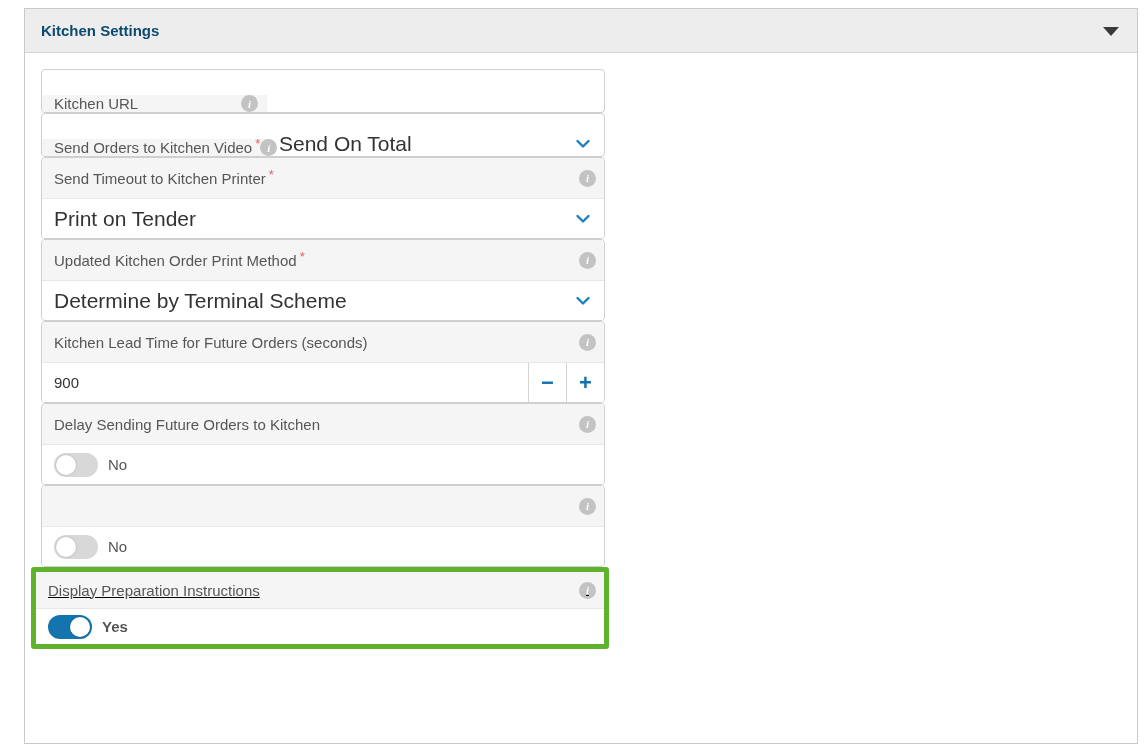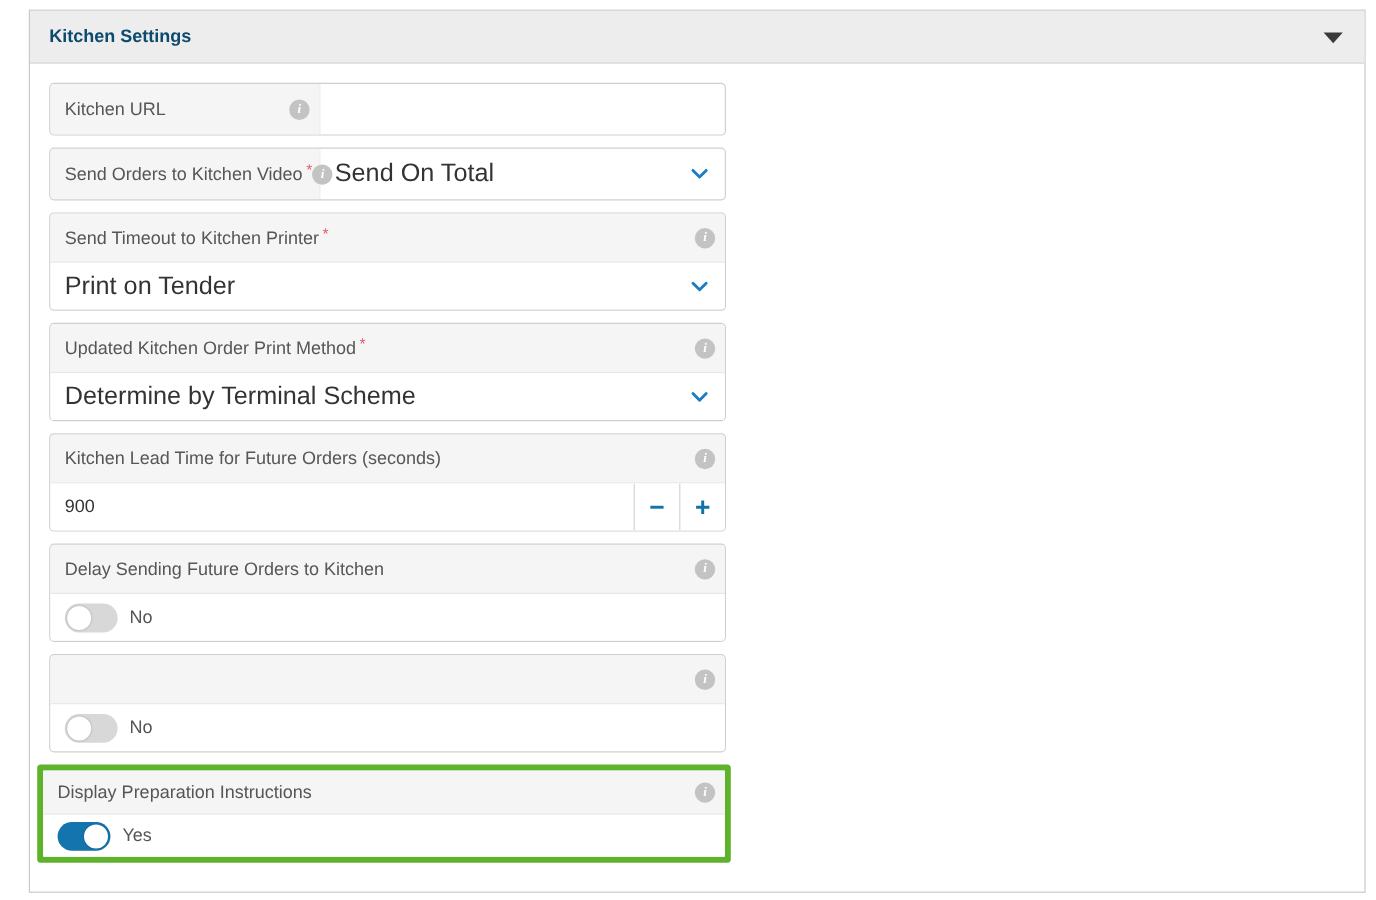--- a/index.html
+++ b/index.html
@@ -13,21 +13,21 @@
     display:flex; align-items:center; padding-left:16px;
   }
   .panel-title { font-size:15px; font-weight:bold; color:#0c4a6e; }
   .caret {
     position:absolute; right:18px; top:18px; width:0; height:0; cursor:pointer;
     border-left:8px solid transparent; border-right:8px solid transparent; border-top:9px solid #3a3a3a;
   }
   .panel-body { padding:16px; }
   .field {
     width:564px; border:1px solid #cfcfcf; border-radius:4px; background:#fff;
-    margin-bottom:10px; overflow:hidden;
+    overflow:hidden;align-items:flex-end;
   }
   
   .field.inline { height:44px; display:flex; }
   .label-cell {
     width:225px; min-width:225px; background:#f5f5f5; display:flex; align-items:center;
     padding-left:12px; border-right:1px solid #efefef;
   }
   .flabel { font-size:15px; color:#565656; white-space:nowrap; }
   .req { color:#e25d6a; font-size:13px; margin-left:3px; position:relative; top:-4px; }
   .info {
@@ -62,22 +62,22 @@
     position:absolute; top:2px; width:20px; height:20px; border-radius:50%;
     background:#fff; box-shadow:0 0 2px rgba(0,0,0,0.25);
   }
   .toggle.off .knob { left:2px; }
   .toggle.on .knob { right:2px; }
   .tlabel { font-size:15px; color:#555; margin-left:10px; }
   
   .field.highlight {
     border:5px solid #5fb32c; border-radius:3px; width:578px; margin-left:-10px;
   }
-  .field.highlight .label-row { height:37px; }
-  .field.highlight .value-row { height:35px; }
+  .field.highlight .label-row { height:37px;text-decoration:underline; }
+  .field.highlight .value-row { height:35px;font-weight:bold; }
 </style>
 </head>
 <body>
 
 <div class="panel">
   <div class="panel-header">
     <span class="panel-title">Kitchen Settings</span>
     <span class="caret"></span>
   </div>
   <div class="panel-body">

